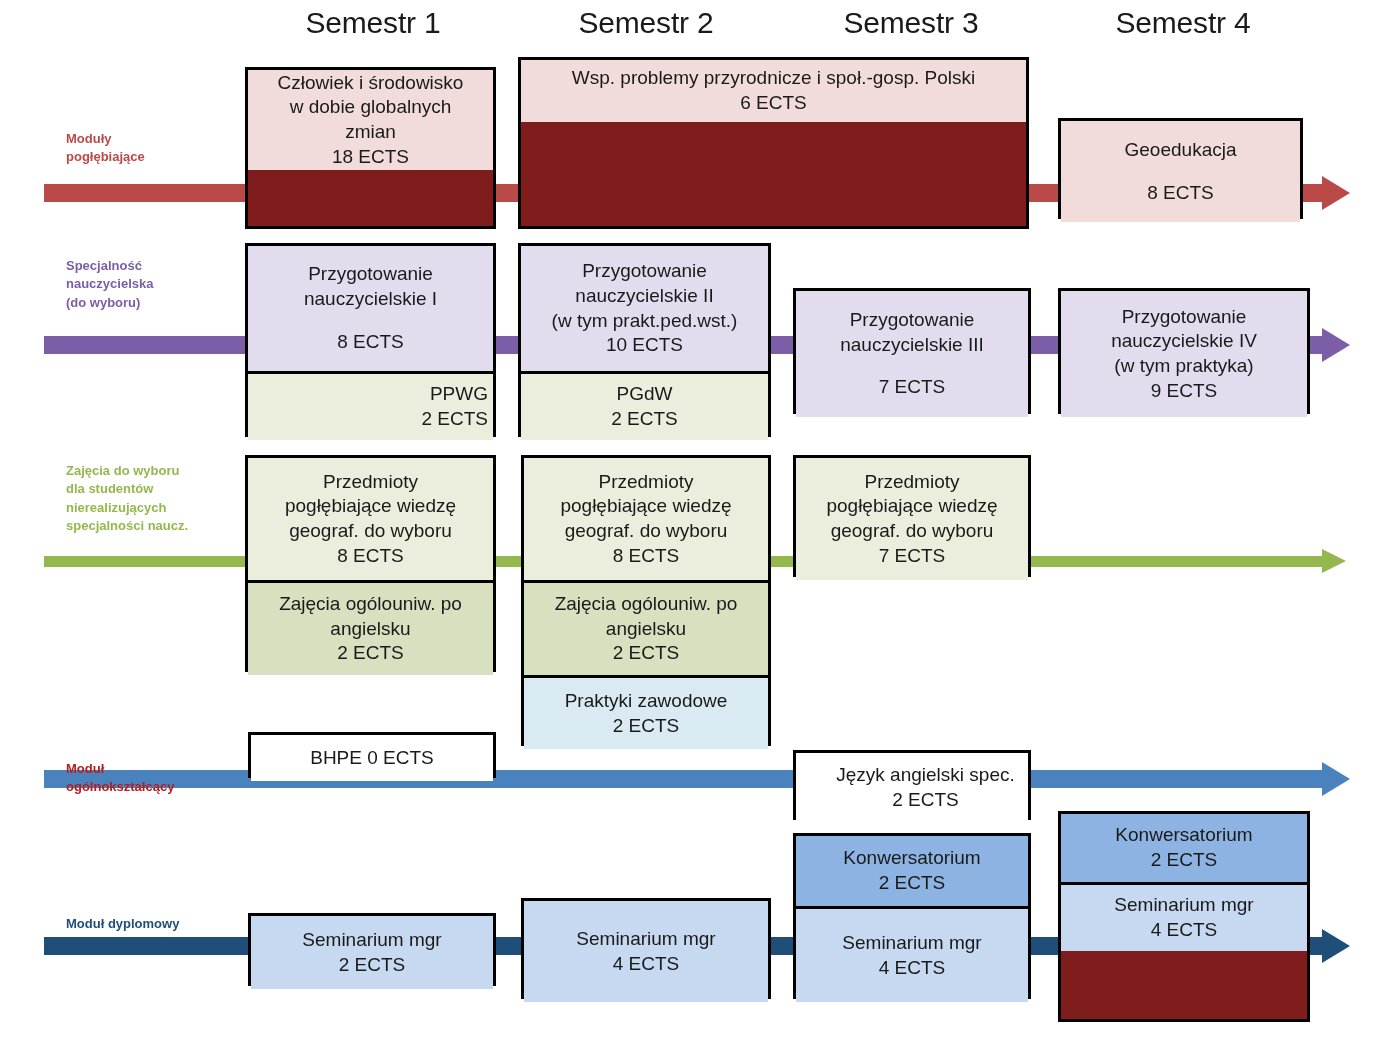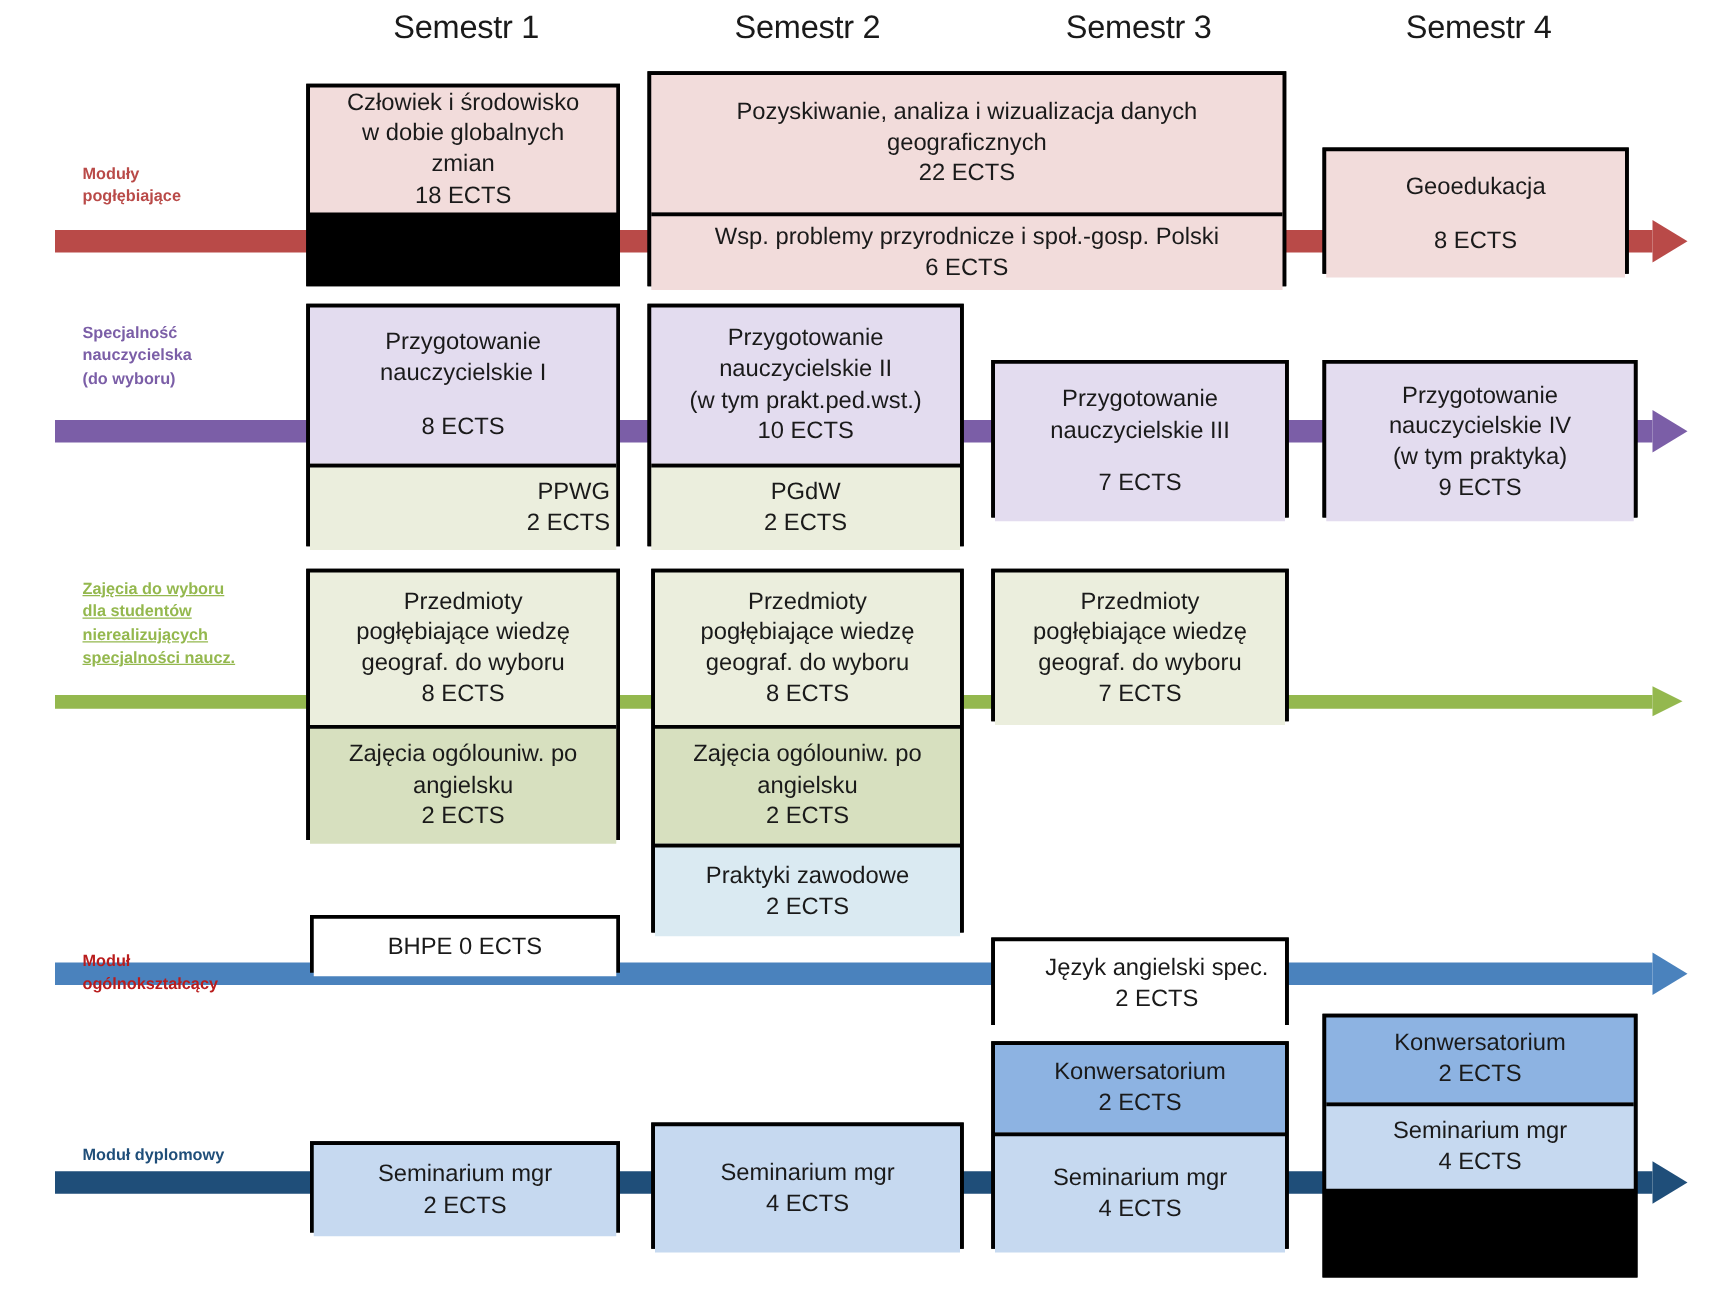--- a/index.html
+++ b/index.html
@@ -15,21 +15,21 @@
     width: 1382px;
     height: 1037px;
     background: #ffffff;
     overflow: hidden;
   }
 
   
   .sem-header {
     position: absolute;
     text-align: center;
-    font-size: 26px;
+    font-size: 30px;
     color: #1a1a1a;
     font-family: "Liberation Sans", sans-serif;
     white-space: nowrap;
     letter-spacing: -0.2px;
   }
 
   
   .track {
     position: absolute;
     height: 18px;
@@ -66,21 +66,21 @@
     font-family: "Liberation Sans", sans-serif;
   }
 
   
   .box {
     position: absolute;
     border: 3px solid #000000;
     box-sizing: border-box;
     display: flex;
     flex-direction: column;
-    background: #000000;
+    background: #7f1d1d;
   }
   .cell {
     box-sizing: border-box;
     display: flex;
     flex-direction: column;
     align-items: center;
     justify-content: center;
     text-align: center;
     font-size: 19px;
     line-height: 1.30;
@@ -130,21 +130,21 @@
   <div id="labels-layer">
       <div class="row-label" style="left: 66px; top: 130px; color: rgb(185, 74, 72);">
         <span style="display: block; white-space: nowrap;">Moduły</span>
         <span style="display: block; white-space: nowrap;">pogłębiające</span>
       </div>
       <div class="row-label" style="left: 66px; top: 257px; color: rgb(123, 94, 167);">
         <span style="display: block; white-space: nowrap;">Specjalność</span>
         <span style="display: block; white-space: nowrap;">nauczycielska</span>
         <span style="display: block; white-space: nowrap;">(do wyboru)</span>
       </div>
-      <div class="row-label" style="left: 66px; top: 462px; color: rgb(148, 184, 78); text-decoration: underline;">
+      <div class="row-label" style="left: 66px; top: 462px; color: rgb(148, 184, 78);">
         <span style="display: block; white-space: nowrap;">Zajęcia do wyboru</span>
         <span style="display: block; white-space: nowrap;">dla studentów</span>
         <span style="display: block; white-space: nowrap;">nierealizujących</span>
         <span style="display: block; white-space: nowrap;">specjalności naucz.</span>
       </div>
       <div class="row-label" style="left: 66px; top: 760px; color: #b91c1c;">
         <span style="display: block; white-space: nowrap;">Moduł</span>
         <span style="display: block; white-space: nowrap;">ogólnokształcący</span>
       </div>
       <div class="row-label" style="left: 66px; top: 915px; color: rgb(31, 78, 121);">
@@ -155,25 +155,20 @@
       <div class="box" style="left: 245px; top: 67px; width: 251px; height: 162px;">
         <div class="cell" style="background: rgb(242, 220, 219); flex: 0 0 100px;">
           <span class="ln">Człowiek i środowisko</span>
           <span class="ln">w dobie globalnych</span>
           <span class="ln">zmian</span>
           <span class="gap"></span>
           <span class="ln">18 ECTS</span>
         </div>
       </div>
       <div class="box" style="left: 518px; top: 57px; width: 511px; height: 172px;">
-        <div class="cell" style="background: rgb(242, 220, 219); flex: 0 0 110px;">
-          <span class="ln">Pozyskiwanie, analiza i wizualizacja danych</span>
-          <span class="ln">geograficznych</span>
-          <span class="ln">22 ECTS</span>
-        </div>
         <div class="cell" style="background: rgb(242, 220, 219); flex: 0 0 62px;">
           <span class="ln">Wsp. problemy przyrodnicze i społ.-gosp. Polski</span>
           <span class="ln">6 ECTS</span>
         </div>
       </div>
       <div class="box" style="left: 1058px; top: 118px; width: 245px; height: 101px;">
         <div class="cell" style="background: rgb(242, 220, 219); flex: 0 0 101px;">
           <span class="ln">Geoedukacja</span>
           <span class="gap"></span>
           <span class="ln">8 ECTS</span>

